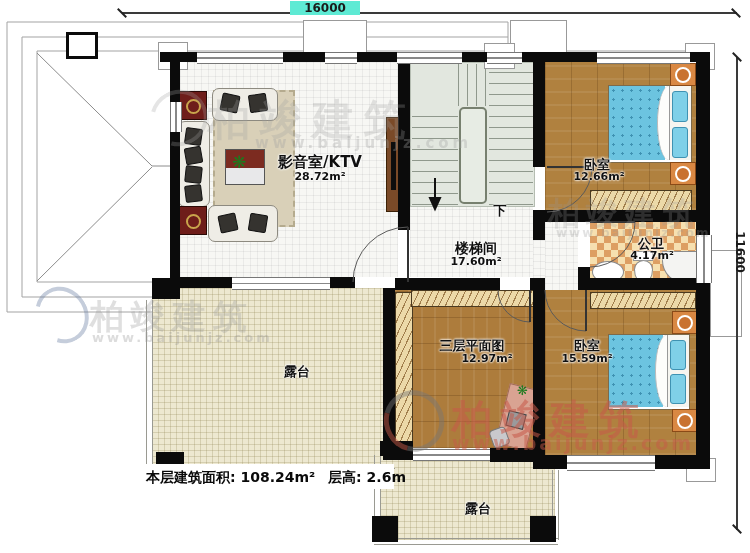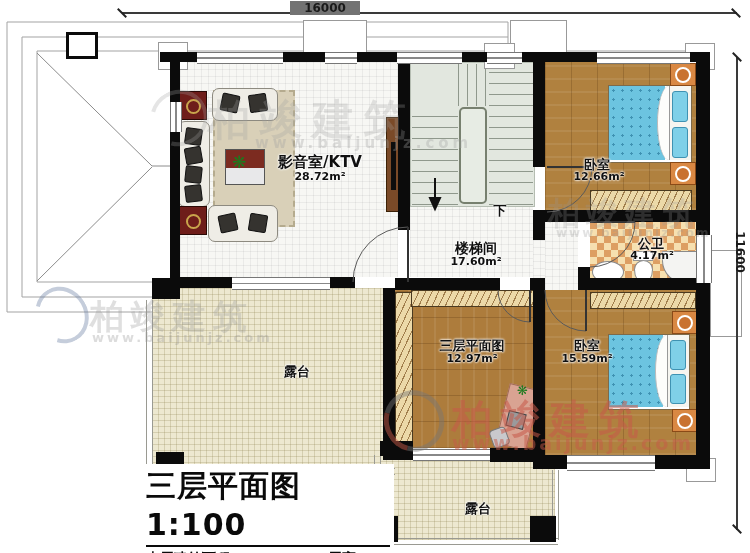--- a/index.html
+++ b/index.html
@@ -59,21 +59,21 @@
   .pillow{position:absolute;background:#7fd0e8;border:1px solid #3f92b2;border-radius:3px;}
   .wm-brand{position:absolute;font-weight:bold;white-space:nowrap;z-index:60;}
   .wm-url{position:absolute;font-weight:bold;white-space:nowrap;z-index:60;}
   .wmlogo{position:absolute;border-radius:50%;z-index:60;}
   #titleblock{position:absolute;left:142px;top:464px;width:244px;background:#fff;z-index:90;padding:2px 4px;}
   #title-line{font-size:30px;font-weight:bold;color:#0a0a0a;letter-spacing:1px;
         border-bottom:2px solid #0a0a0a;padding-bottom:3px;display:inline-block;}
   #title-sub{font-size:14px;font-weight:bold;color:#0a0a0a;margin-top:3px;white-space:nowrap;}
   .dimline{position:absolute;background:#3a3a3a;z-index:70;}
   .tick{position:absolute;width:12px;height:2px;background:#222;transform:rotate(45deg);z-index:71;}
-  .dimlabel{position:absolute;font-size:12px;font-weight:bold;color:#1a1a1a;background:#737373;
+  .dimlabel{position:absolute;font-size:12px;font-weight:bold;color:#1a1a1a;background:#5eead4;
         padding:0 3px;z-index:71;text-align:center;}
   svg.lay{position:absolute;left:0;top:0;z-index:50;pointer-events:none;}
   svg.roof{z-index:5;}
 </style>
 </head>
 <body>
 
 <div id="canvas">
 
   <svg class="lay roof" width="750" height="553">
@@ -255,40 +255,36 @@
   <div class="rlabel big" style="left:320px;top:153px;">影音室/KTV</div>
   <div class="rlabel rarea" style="left:320px;top:170px;">28.72m²</div>
   <div class="rlabel" style="left:476px;top:240px;font-size:14px;">楼梯间</div>
   <div class="rlabel rarea" style="left:476px;top:255px;">17.60m²</div>
   <div class="rlabel" style="left:500px;top:202px;">下</div>
   <div class="rlabel" style="left:597px;top:156px;">卧室</div>
   <div class="rlabel rarea" style="left:599px;top:170px;">12.66m²</div>
   <div class="rlabel" style="left:651px;top:235px;">公卫</div>
   <div class="rlabel rarea" style="left:652px;top:249px;">4.17m²</div>
   <div class="rlabel" style="left:472px;top:337px;">三层平面图</div>
-  <div class="rlabel rarea" style="left:472px;top:352px;">12.97m²</div>
+  <div class="rlabel rarea" style="left:487px;top:352px;">12.97m²</div>
   <div class="rlabel" style="left:587px;top:337px;">卧室</div>
   <div class="rlabel rarea" style="left:587px;top:352px;">15.59m²</div>
   <div class="rlabel" style="left:297px;top:363px;">露台</div>
   <div class="rlabel" style="left:478px;top:500px;">露台</div>
 
   <div class="dimline" style="left:122px;top:12px;width:615px;height:2px;"></div>
   <div class="tick" style="left:116px;top:12px;"></div>
   <div class="tick" style="left:730px;top:12px;"></div>
   <div class="dimlabel" style="left:290px;top:1px;width:64px;">16000</div>
   <div class="dimline" style="left:736px;top:57px;width:2px;height:473px;"></div>
   <div class="tick" style="left:731px;top:56px;"></div>
   <div class="tick" style="left:731px;top:528px;"></div>
   <div class="dimlabel" style="left:706px;top:245px;width:62px;transform:rotate(90deg);background:transparent;">11600</div>
 
   <div id="titleblock">
-    <div id="title-line">
-      <span>三层平面图</span>
-      <span>1:100</span>
-    </div>
     <div id="title-sub">
       <span>本层建筑面积:</span>
       <span>108.24m²</span>
       <span style="margin-left:8px;">层高:</span>
       <span>2.6m</span>
     </div>
   </div>
 
 </div>
 

